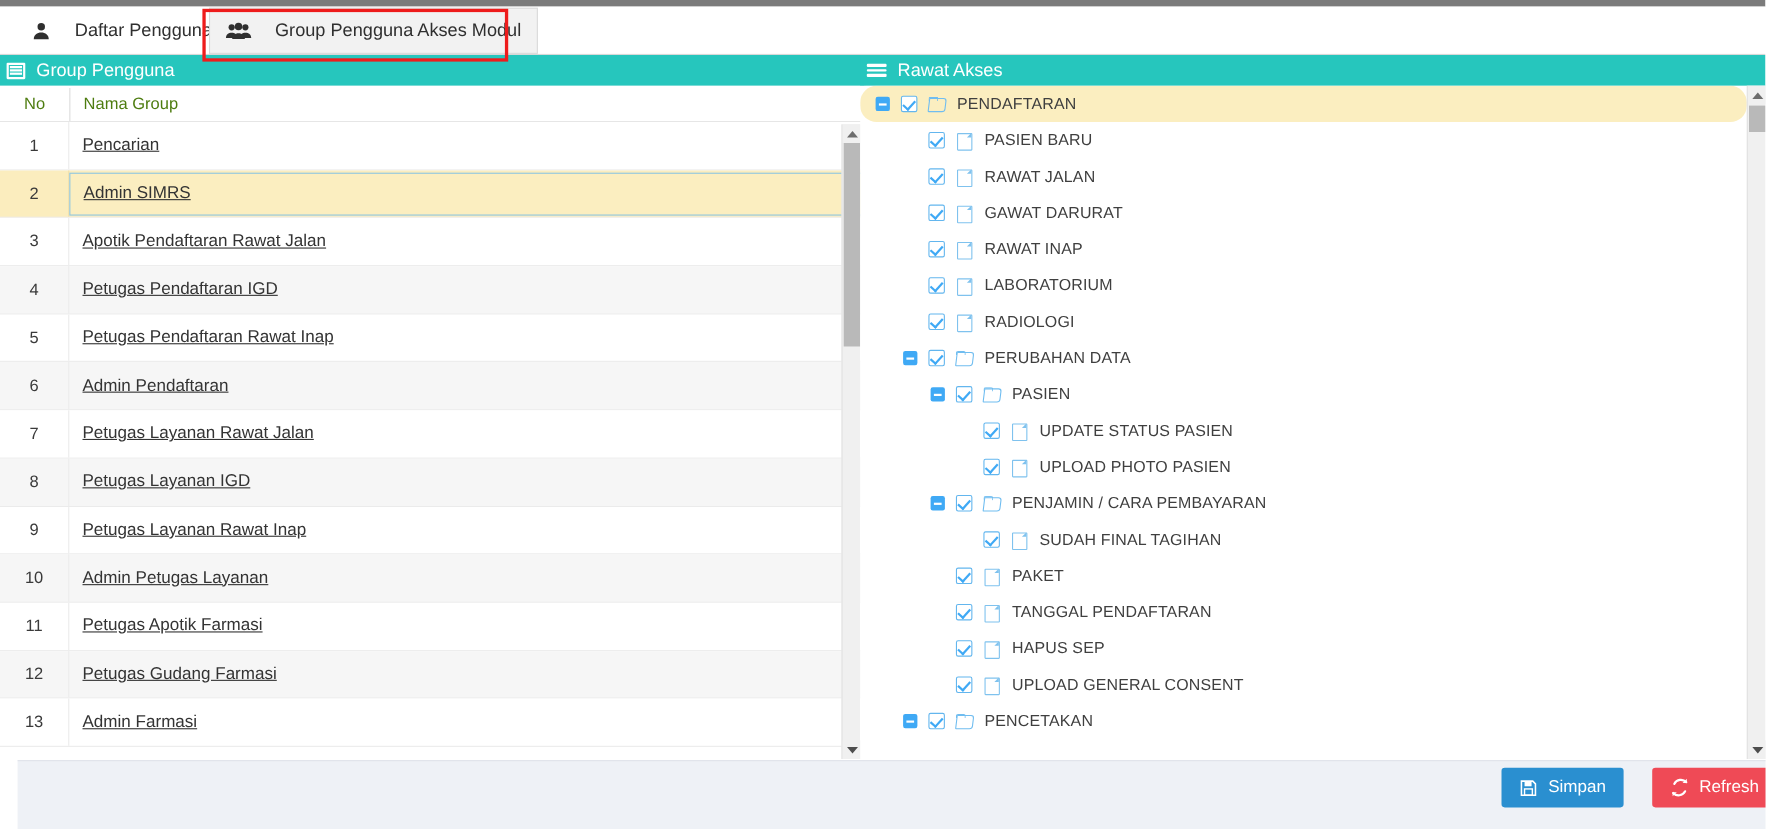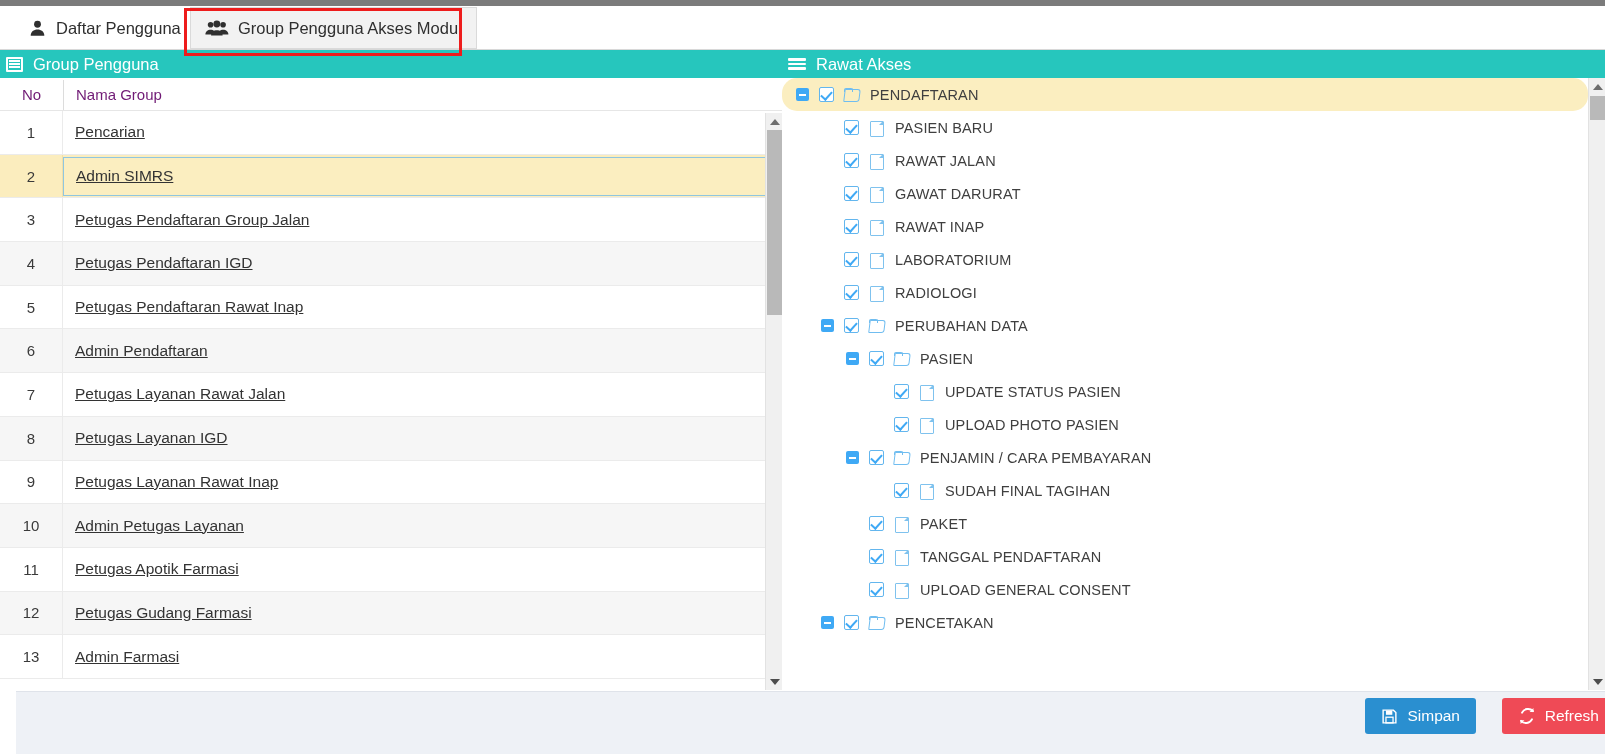--- a/index.html
+++ b/index.html
@@ -27,21 +27,21 @@
 
   
   .tabbar {
     position: absolute; left: 0; top: 6px;
     width: 1605px; height: 44px;
     background: #ffffff;
     border-bottom: 1px solid #d8d8d8;
   }
   .tab {
     position: absolute; top: 0; height: 44px;
-    display: flex; align-items: center; gap: 9px;
+    display: flex; align-items: center; gap: 21px;
     padding: 0 14px;
     font-size: 16.5px;
     color: #2f2f2f;
     cursor: pointer;
     white-space: nowrap;
   }
   .tab-inactive { left: 14px; background: transparent; }
   .tab-active {
     left: 190px;
     background: #f2f2f2;
@@ -87,21 +87,21 @@
     overflow: hidden;
   }
   .lhead-row {
     position: absolute; left: 0; top: 0; width: 786px; height: 33px;
     background: #fff;
     border-bottom: 1px solid #e6e6e6;
   }
   .lhead-no, .lhead-nama {
     position: absolute; top: 0; height: 33px;
     display: flex; align-items: center;
-    font-size: 15px; color: #701a75;
+    font-size: 15px; color: #4d7c0f;
   }
   .lhead-no { left: 0; width: 63px; justify-content: center; }
   .lhead-nama { left: 64px; padding-left: 12px; }
   .lhead-sep {
     position: absolute; left: 63px; top: 2px; width: 1px; height: 30px;
     background: #dcdcdc;
   }
 
   .lbody {
     position: absolute; left: 0; top: 33px;
@@ -341,21 +341,21 @@
         <div class="lrow odd">
           <div class="lcell-no">1</div>
           <div class="lcell-nama">Pencarian</div>
         </div>
         <div class="lrow even sel">
           <div class="lcell-no">2</div>
           <div class="lcell-nama">Admin SIMRS</div>
         </div>
         <div class="lrow odd">
           <div class="lcell-no">3</div>
-          <div class="lcell-nama">Petugas Pendaftaran Group Jalan</div>
+          <div class="lcell-nama">Apotik Pendaftaran Rawat Jalan</div>
         </div>
         <div class="lrow even">
           <div class="lcell-no">4</div>
           <div class="lcell-nama">Petugas Pendaftaran IGD</div>
         </div>
         <div class="lrow odd">
           <div class="lcell-no">5</div>
           <div class="lcell-nama">Petugas Pendaftaran Rawat Inap</div>
         </div>
         <div class="lrow even">
@@ -521,20 +521,27 @@
           <span class="cbx"></span>
           <span class="ficon file"></span>
           <span class="tlabel">PAKET</span>
         </div>
         <div class="tnode">
           <span style="display: inline-block; width: 64px; flex: 0 0 auto;"></span>
           <span class="toggler spacer"></span>
           <span class="cbx"></span>
           <span class="ficon file"></span>
           <span class="tlabel">TANGGAL PENDAFTARAN</span>
+        </div>
+        <div class="tnode">
+          <span style="display: inline-block; width: 64px; flex: 0 0 auto;"></span>
+          <span class="toggler spacer"></span>
+          <span class="cbx"></span>
+          <span class="ficon file"></span>
+          <span class="tlabel">HAPUS SEP</span>
         </div>
         <div class="tnode">
           <span style="display: inline-block; width: 64px; flex: 0 0 auto;"></span>
           <span class="toggler spacer"></span>
           <span class="cbx"></span>
           <span class="ficon file"></span>
           <span class="tlabel">UPLOAD GENERAL CONSENT</span>
         </div>
         <div class="tnode">
           <span style="display: inline-block; width: 39px; flex: 0 0 auto;"></span>

